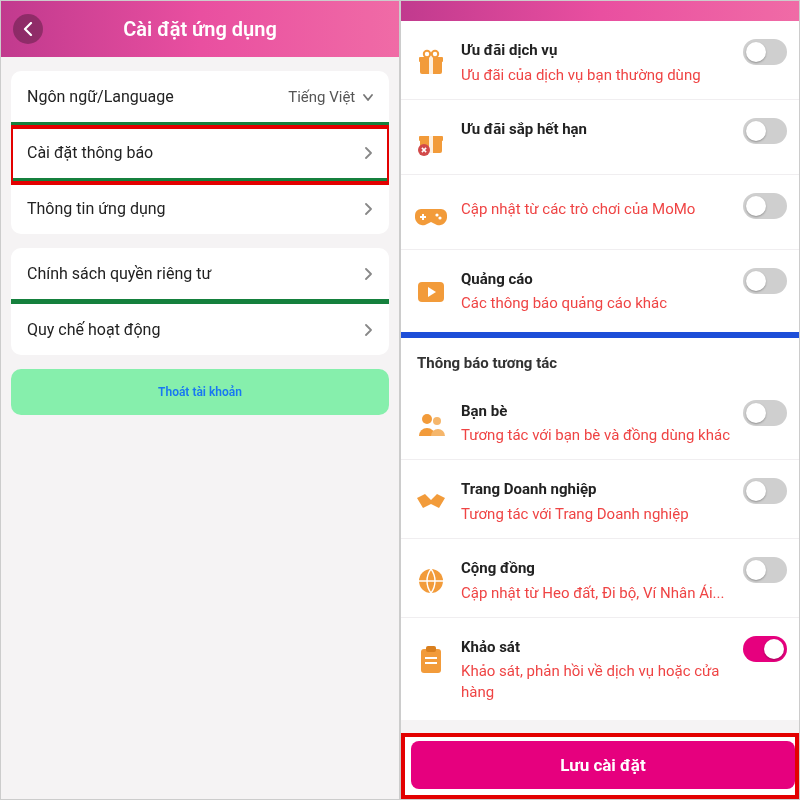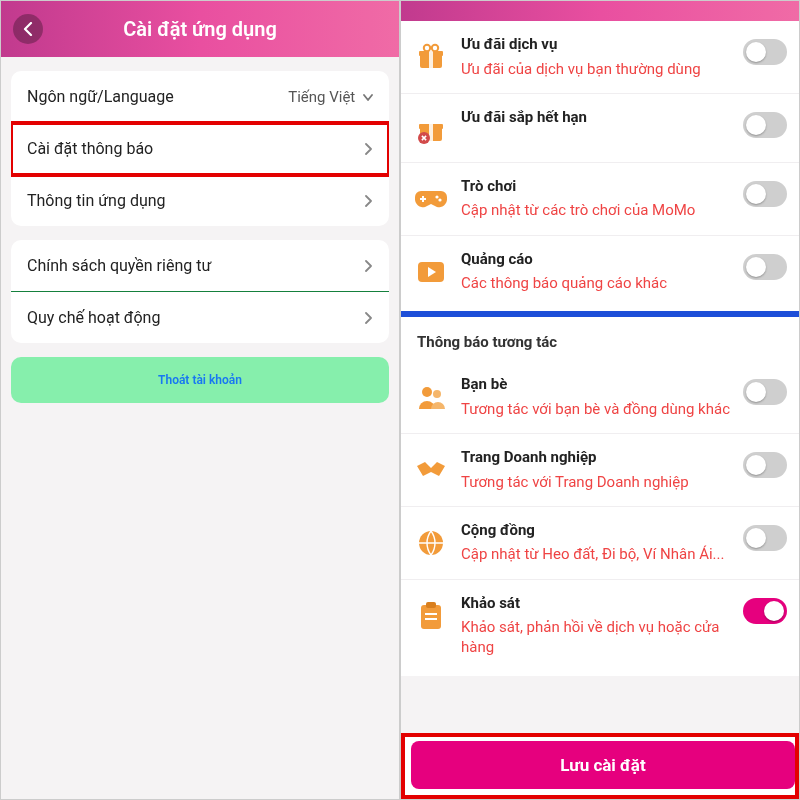--- a/index.html
+++ b/index.html
@@ -55,21 +55,21 @@
     background: #fff;
     margin: 14px 10px 0 10px;
     border-radius: 10px;
     overflow: hidden;
   }
   .row {
     display: flex;
     align-items: center;
     justify-content: space-between;
     padding: 16px 16px;
-    border-bottom: 1px solid #15803d;
+    border-bottom: 5px solid #15803d;
     font-size: 16px;
     color: #222;
   }
   .row:last-child { border-bottom: none; }
   .row .chev {
     color: #888;
     font-size: 16px;
   }
   .row .value {
     color: #555;
@@ -98,21 +98,21 @@
     height: 20px;
     background: linear-gradient(90deg, #c13a8e 0%, #e94fa0 50%, #f06ba6 100%);
   }
   .notif-list {
     background: #fff;
     padding-bottom: 4px;
   }
   .notif-row {
     display: flex;
     align-items: flex-start;
-    padding: 14px 12px 14px 12px;
+    padding: 20px 12px 14px 12px;
     gap: 12px;
     border-bottom: 1px solid #f0eef0;
     position: relative;
   }
   .notif-row:last-child { border-bottom: none; }
   .notif-icon {
     width: 36px; height: 36px;
     flex: 0 0 36px;
     display:flex; align-items:center; justify-content:center;
     font-size: 22px;
@@ -279,21 +279,20 @@
         <div class="notif-icon">
           <svg width="32" height="28" viewBox="0 0 32 28">
               <path d="M6 6 h20 a6 6 0 0 1 6 6 v2 a8 8 0 0 1 -10 8 l-6 -3 l-6 3 a8 8 0 0 1 -10 -8 v-2 a6 6 0 0 1 6 -6 z" fill="#f29b3a"></path>
               <rect x="7" y="11" width="2" height="6" fill="#fff"></rect>
               <rect x="5" y="13" width="6" height="2" fill="#fff"></rect>
               <circle cx="22" cy="12" r="1.6" fill="#fff"></circle>
               <circle cx="25" cy="15" r="1.6" fill="#fff"></circle>
             </svg>
         </div>
         <div class="notif-text">
-          <div class="notif-title">Trò chơi</div>
           <div class="notif-sub">Cập nhật từ các trò chơi của MoMo</div>
         </div>
         <div class="toggle"></div>
       </div>
 
       <div class="notif-row">
         <div class="notif-icon">
           <svg width="30" height="26" viewBox="0 0 30 26">
               <rect x="2" y="3" width="26" height="20" rx="4" fill="#f29b3a"></rect>
               <path d="M12 8 L20 13 L12 18 Z" fill="#fff"></path>

